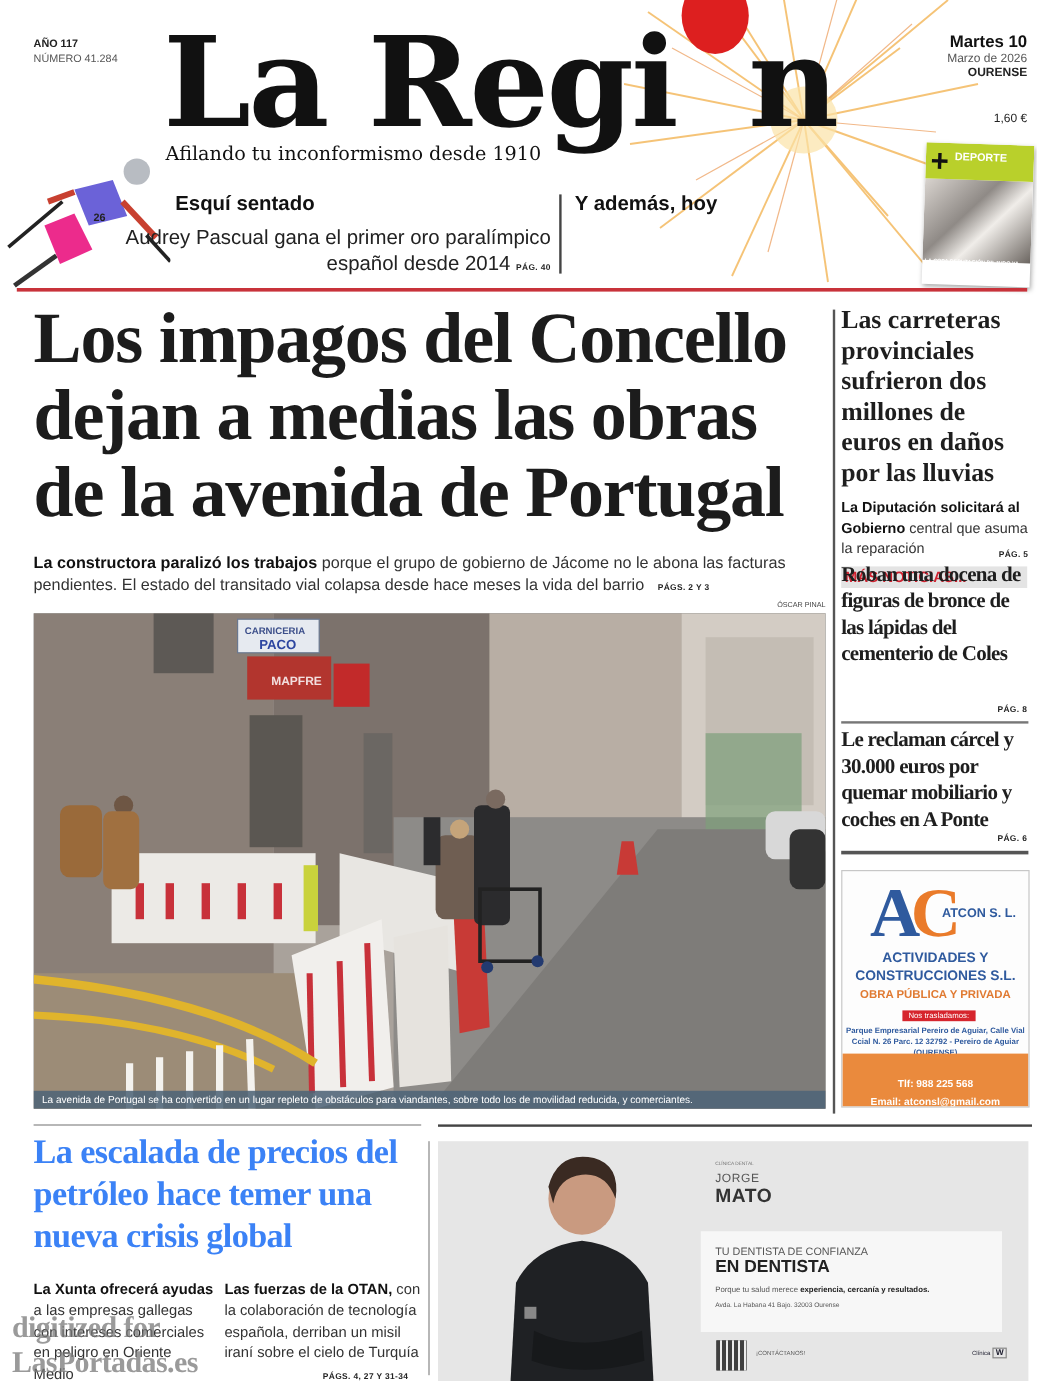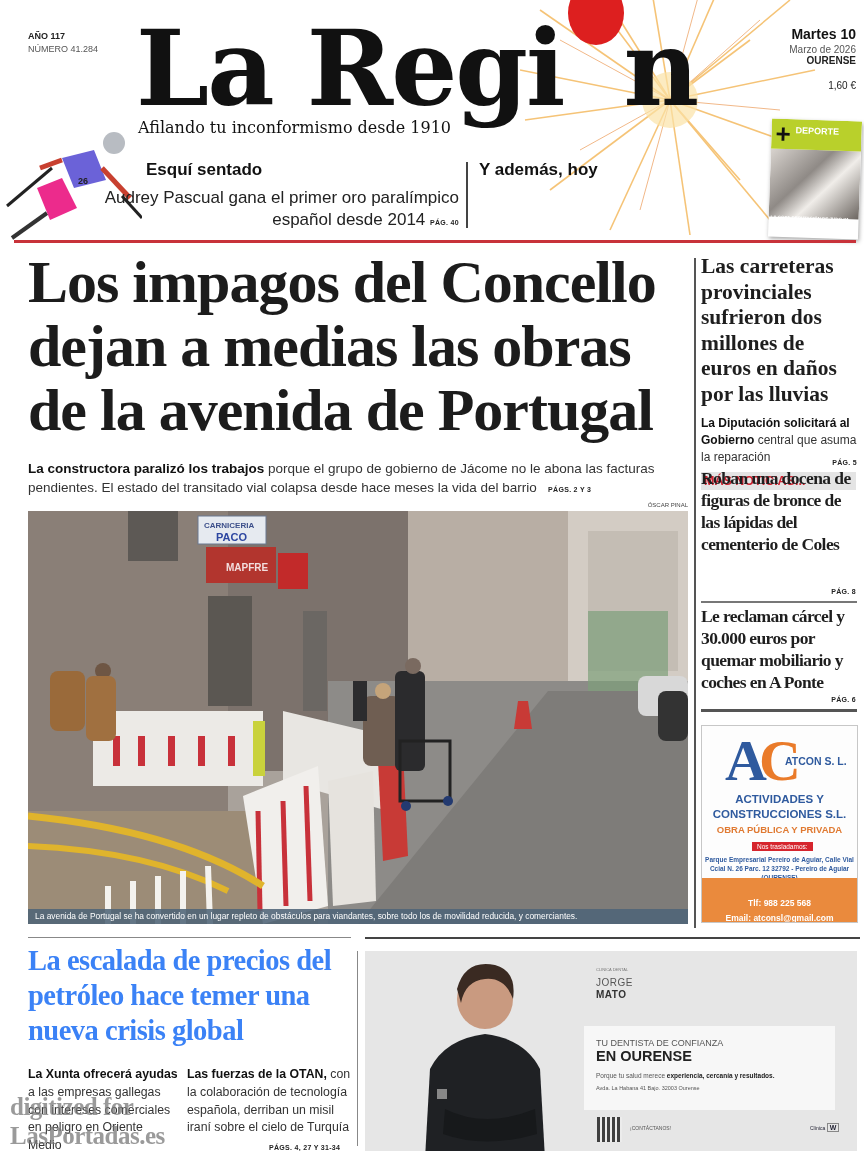--- a/index.html
+++ b/index.html
@@ -17,21 +17,21 @@
   .logo .o-dot { display: inline-block; position: relative; width: 60px; height: 66px; vertical-align: baseline; }
   .logo .o-dot::before { content: ""; position: absolute; left: 4px; top: -58px; width: 56px; height: 64px;
           background: #dd1f1f; border-radius: 50%; }
   .logo .o-dot::after { content: ""; position: absolute; left: 26px; top: -82px; width: 14px; height: 18px;
           background: #111; clip-path: polygon(20% 100%, 100% 0, 100% 30%, 40% 100%); }
   .tagline { position: absolute; left: 138px; top: 118px; font-family: "DejaVu Serif", serif; font-size: 16px; color: #111; }
   .date-block { position: absolute; right: 8px; top: 26px; text-align: right; width: 90px; }
   .date-block .day { font-weight: bold; font-size: 14px; color: #111; }
   .date-block .month { font-size: 10px; color: #555; margin-top: 2px; }
   .date-block .city { font-size: 10px; font-weight: bold; color: #222; margin-top: 0; }
-  .date-block .price { font-size: 10px; color: #222; margin-top: 14px; }
+  .date-block .price { font-size: 10px; color: #222; margin-top: 28px; }
 
   .deporte-thumb { position: absolute; left: 770px; top: 120px; width: 90px; height: 118px; transform: rotate(2deg);
           box-shadow: 1px 2px 4px rgba(0,0,0,0.35); background: #fff; overflow: hidden; }
   .deporte-thumb .band { height: 30px; background: #b9d02b; position: relative; }
   .deporte-thumb .plus { position: absolute; left: 4px; top: 2px; font-size: 26px; font-weight: bold; color: #111; line-height: 26px; }
   .deporte-thumb .dt { position: absolute; left: 24px; top: 6px; font-size: 9px; font-weight: bold; color: #fff; }
   .deporte-thumb .photo { height: 68px; background: linear-gradient(135deg,#d9d4cf 0%,#8f8a86 40%,#f0ede9 60%,#6b6560 100%); }
   .deporte-thumb .cap { position: absolute; left: 2px; bottom: 10px; right: 2px; font-size: 4.5px; font-weight: bold; color: #fff; line-height: 6px; }
 
   .skier { position: absolute; left: 2px; top: 128px; width: 140px; height: 115px; }
@@ -92,21 +92,21 @@
   .brief { position: absolute; top: 1066px; font-size: 12.3px; line-height: 17.8px; color: #333; }
   .brief b { color: #111; }
   .brief-1 { left: 28px; width: 150px; }
   .brief-2 { left: 187px; width: 165px; }
   .brief-2 .pag { position: absolute; left: 82px; top: 73px; white-space: nowrap; }
 
   .ad-dentist { position: absolute; left: 365px; top: 951px; width: 492px; height: 200px; background: #e6e6e6; overflow: hidden; }
   .ad-dentist .person { position: absolute; left: 40px; top: 8px; width: 160px; height: 200px; }
   .ad-dentist .clinic-small { position: absolute; left: 231px; top: 16px; font-size: 4px; color: #777; }
   .ad-dentist .jorge { position: absolute; left: 231px; top: 26px; font-size: 10px; color: #555; line-height: 11px; letter-spacing: 0.5px; }
-  .ad-dentist .mato { position: absolute; left: 231px; top: 38px; font-size: 10px; color: #333; font-weight: bold; letter-spacing: 0.5px; }
+  .ad-dentist .mato { position: absolute; left: 231px; top: 38px; font-size: 16px; color: #333; font-weight: bold; letter-spacing: 0.5px; }
   .ad-dentist .box { position: absolute; left: 219px; top: 75px; width: 251px; height: 84px; background: #f7f7f7; }
   .ad-dentist .box .l1 { position: absolute; left: 12px; top: 12px; font-size: 9px; color: #555; }
   .ad-dentist .box .l2 { position: absolute; left: 12px; top: 22px; font-size: 14.5px; font-weight: bold; color: #222; }
   .ad-dentist .box .l3 { position: absolute; left: 12px; top: 46px; font-size: 6.5px; color: #555; white-space: nowrap; }
   .ad-dentist .box .l3 b { color: #222; }
   .ad-dentist .box .l4 { position: absolute; left: 12px; top: 59px; font-size: 5.5px; color: #555; }
   .ad-dentist .qr { position: absolute; left: 232px; top: 166px; width: 25px; height: 25px;
           background: repeating-linear-gradient(90deg,#222 0 3px,#eee 3px 5px), #222; opacity: 0.85; }
   .ad-dentist .contact { position: absolute; left: 265px; top: 174px; font-size: 5px; color: #555; }
   .ad-dentist .wlogo { position: absolute; left: 445px; top: 172px; font-size: 5px; color: #444; }
@@ -310,21 +310,21 @@
     <path d="M52 30 Q60 0 90 6 Q112 12 108 40 Q100 18 80 20 Q60 22 56 44 Z" fill="#3a2a22"></path>
     <path d="M20 200 L25 110 Q40 80 80 75 Q120 80 135 110 L140 200 Z" fill="#1f2124"></path>
     <path d="M40 150 Q80 170 130 150 L132 175 Q80 190 38 175 Z" fill="#17191b"></path>
     <rect x="32" y="130" width="10" height="10" fill="#888"></rect>
   </svg>
   <div class="clinic-small">CLÍNICA DENTAL</div>
   <div class="jorge">JORGE</div>
   <div class="mato">MATO</div>
   <div class="box">
     <div class="l1">TU DENTISTA DE CONFIANZA</div>
-    <div class="l2">EN OURENSE</div>
+    <div class="l2">EN DENTISTA</div>
     <div class="l3"><span>Porque tu salud merece </span><b>experiencia, cercanía y resultados.</b></div>
     <div class="l4">Avda. La Habana 41 Bajo. 32003 Ourense</div>
   </div>
   <div class="qr"></div>
   <div class="contact">¡CONTÁCTANOS!</div>
   <div class="wlogo"><span style="border:none;font-weight:normal;font-size:5px;padding:0">Clínica</span> <span>W</span></div>
 </div>
 
 <div class="watermark">
   <div>digitized for</div>

